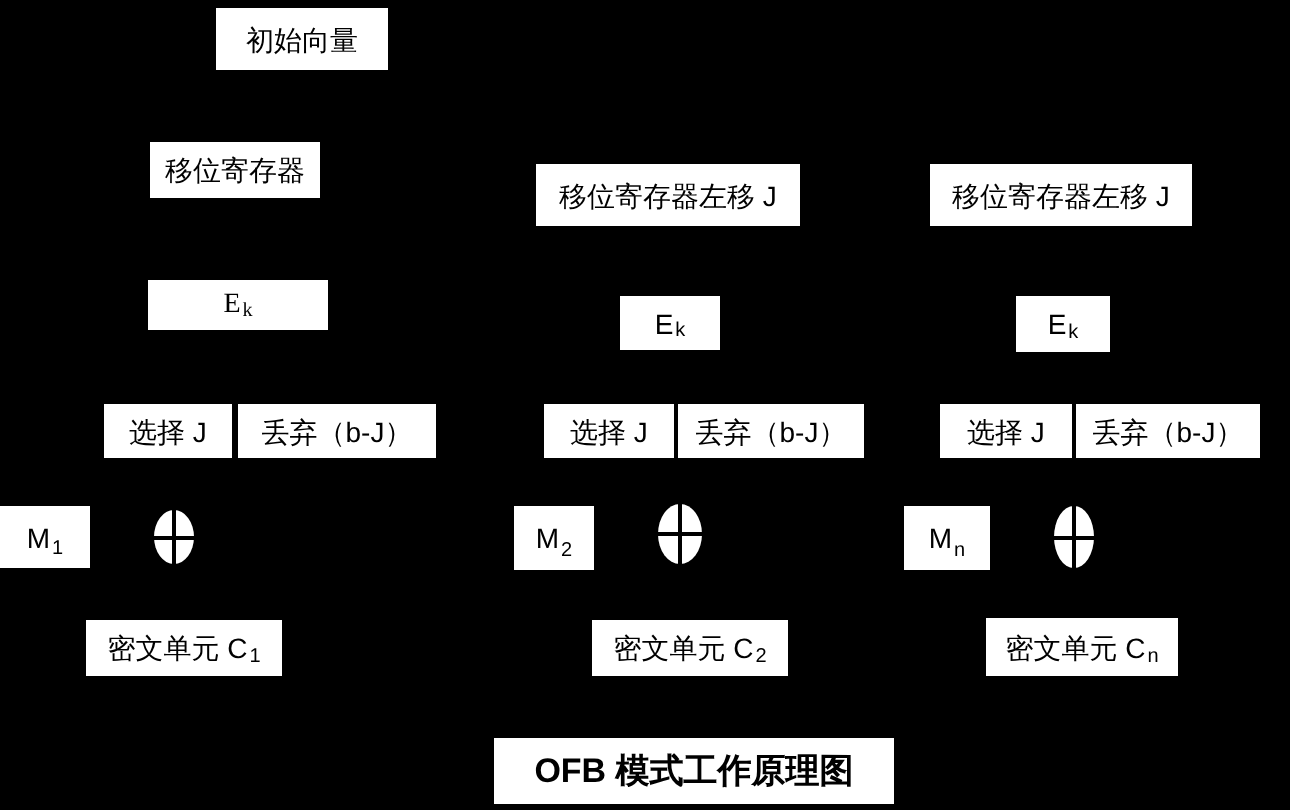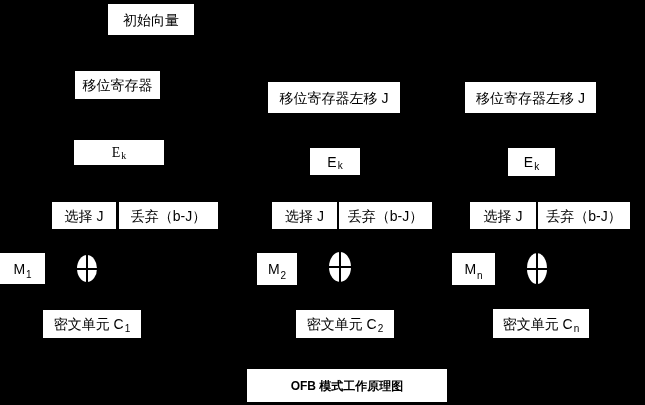--- a/index.html
+++ b/index.html
@@ -16,21 +16,21 @@
     background: #ffffff;
     color: #000000;
     display: flex;
     align-items: center;
     justify-content: center;
     font-size: 14px;
     line-height: 1;
     white-space: nowrap;
     box-sizing: border-box;
   }
-  .bold { font-weight: bold; font-size: 12px; }
+  .bold { font-weight: bold; font-size: 17px; }
   .serif { font-family: "Liberation Serif", "DejaVu Serif", serif; }
   .sub { font-size: 10px; align-self: flex-end; transform: translateY(-4px); margin-left: 1px; }
   .xor {
     position: absolute;
     background: #ffffff;
     border-radius: 50%;
   }
   .xor::before {
     content: ""; position: absolute;
     left: 0; right: 0; top: 50%; height: 2px; margin-top: -1px;

